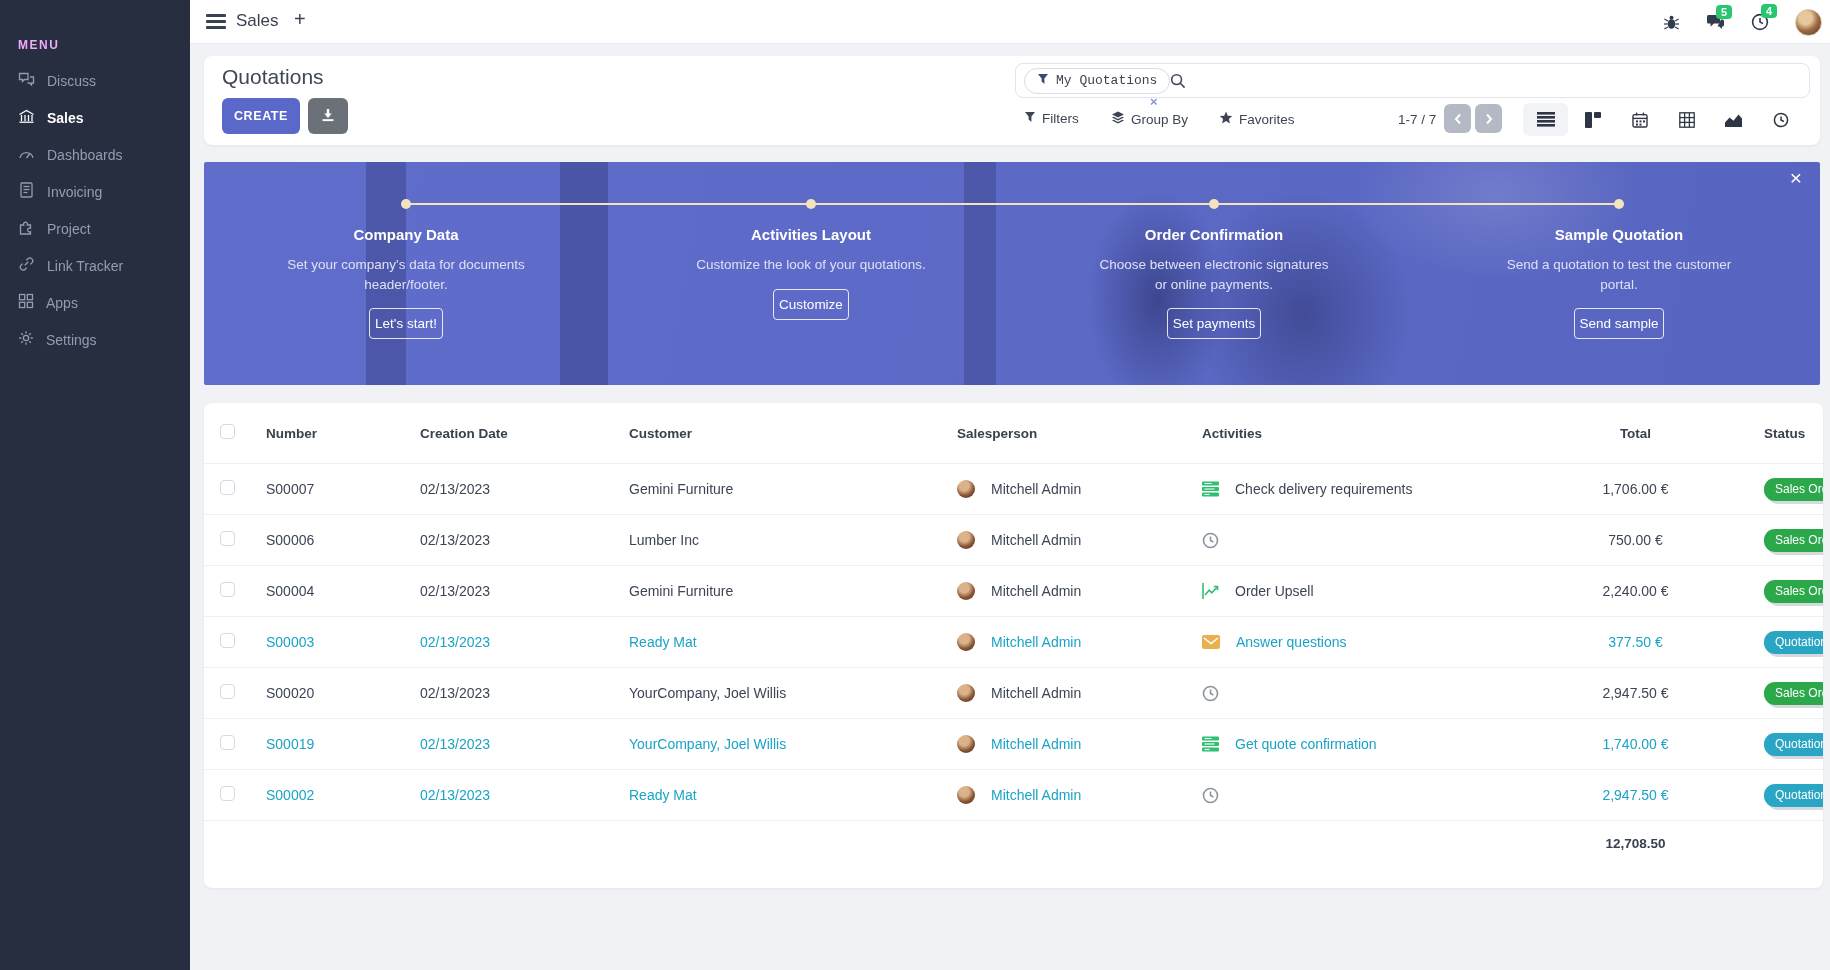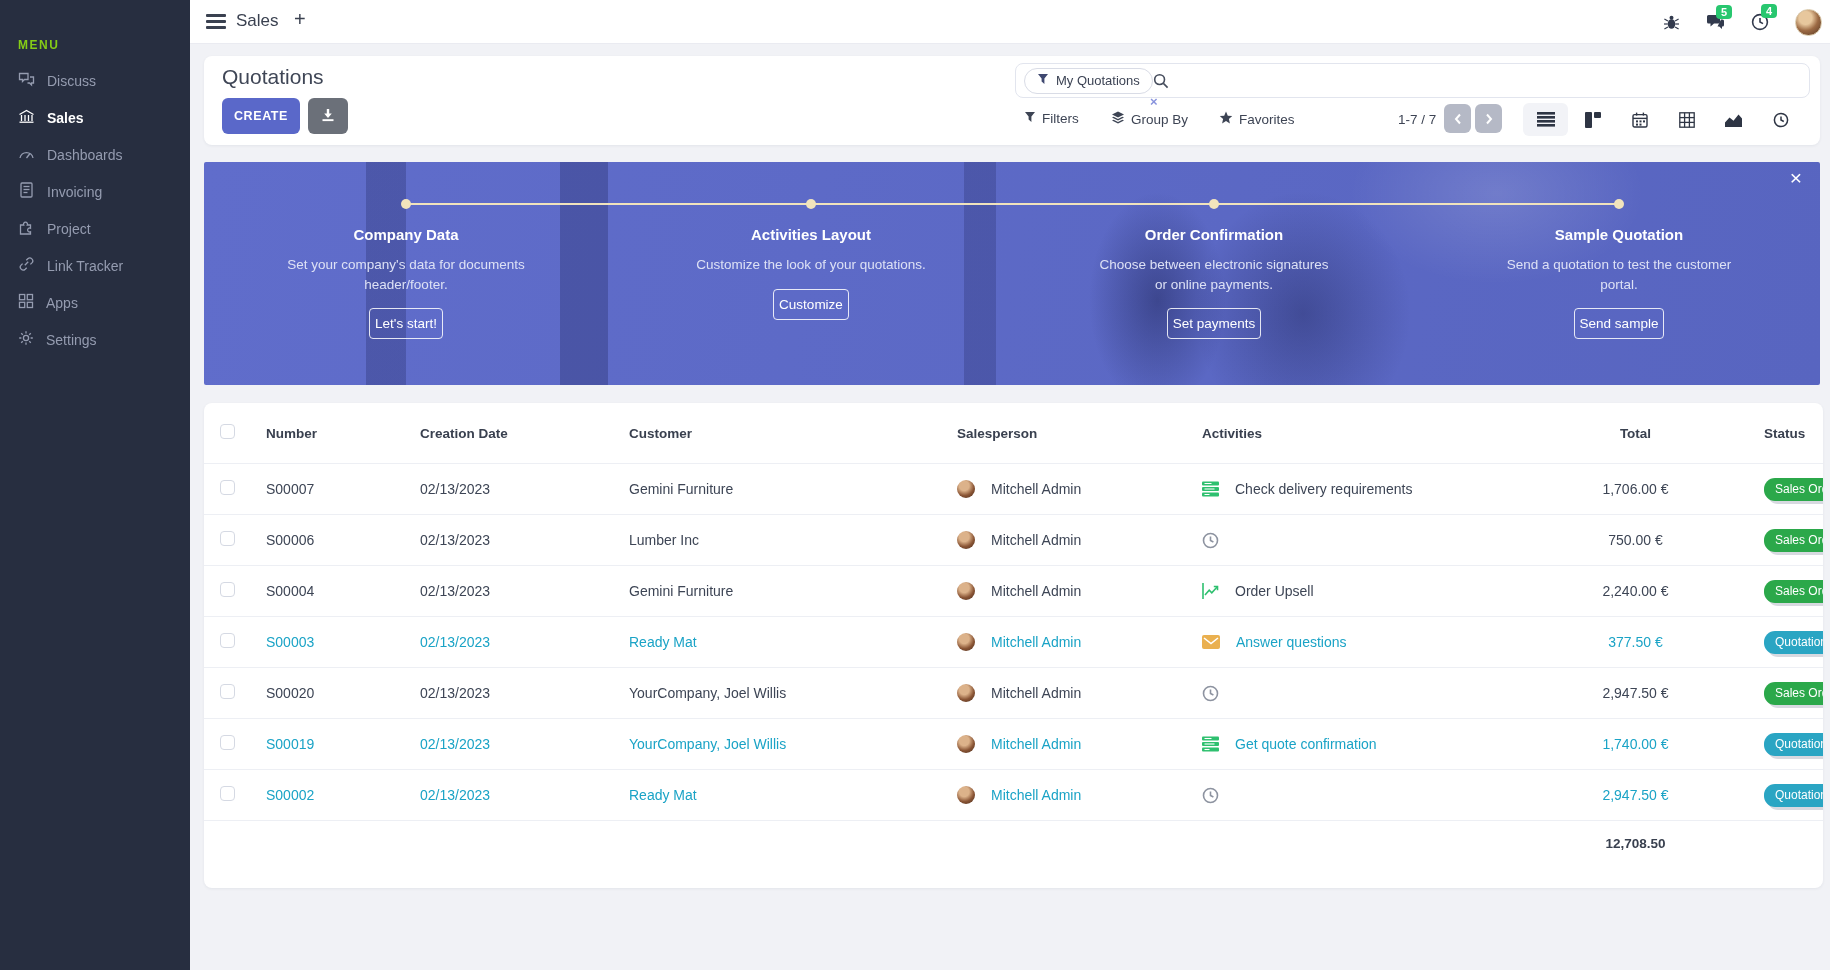--- a/index.html
+++ b/index.html
@@ -4,21 +4,21 @@
 <title>Sales - Quotations</title>
 <style>
   * { margin:0; padding:0; box-sizing:border-box; }
   html,body { width:1830px; height:970px; overflow:hidden; }
   body { font-family:"Liberation Sans", sans-serif; background:#f1f2f6; color:#3d4555; position:relative; }
 
   
   .sidebar { position:absolute; left:0; top:0; width:190px; height:970px; background:#272e40; z-index:5; }
   .logo { display:flex; align-items:center; gap:10px; padding:20px 14px 10px 16px; }
   .logo-text { color:#fff; font-size:34px; font-weight:bold; letter-spacing:1px; }
-  .menu-label { color:#84cc16; font-size:12px; font-weight:bold; letter-spacing:1.5px; padding:38px 0 10px 18px; }
+  .menu-label { color:#f0abfc; font-size:12px; font-weight:bold; letter-spacing:1.5px; padding:38px 0 10px 18px; }
   .nav-item { display:flex; align-items:center; gap:12px; height:37px; padding-left:18px; color:#959cb0; font-size:14px; cursor:pointer; }
   .nav-item.active { color:#fff; font-weight:bold; }
   .nav-item svg { flex:0 0 auto; }
 
   
   .topbar { position:absolute; left:190px; top:0; width:1640px; height:44px; background:#fff; border-bottom:1px solid #eaebf1; z-index:4; }
   .burger { position:absolute; left:16px; top:14px; width:20px; cursor:pointer; }
   .burger div { height:2.5px; background:#3a4150; margin-bottom:3.5px; border-radius:1px; }
   .app-title { position:absolute; left:46px; top:11px; font-size:17px; color:#3a4150; font-weight:500; }
   .add-tab { position:absolute; left:104px; top:8px; font-size:20px; color:#3a4150; cursor:pointer; }
@@ -30,21 +30,21 @@
   
   .content { position:absolute; left:190px; top:44px; width:1640px; height:926px; }
   .card { background:#fff; border-radius:8px; box-shadow:0 1px 3px rgba(40,50,80,.07); }
 
   
   .cp { position:absolute; left:14px; top:12px; width:1616px; height:89px; }
   .cp-title { position:absolute; left:18px; top:9px; font-size:21px; color:#3f4656; }
   .btn-create { position:absolute; left:18px; top:42px; width:78px; height:36px; background:#5a68c9; color:#fff; border:none; border-radius:6px; font-size:12.5px; font-weight:bold; letter-spacing:.6px; cursor:pointer; font-family:inherit; }
   .btn-export { position:absolute; left:104px; top:42px; width:40px; height:36px; background:#6b7079; border:none; border-radius:6px; cursor:pointer; display:flex; align-items:center; justify-content:center; }
   .search-box { position:absolute; left:811px; top:7px; width:795px; height:35px; border:1px solid #e2e5ee; border-radius:8px; display:flex; align-items:center; padding-left:8px; background:#fff; }
-  .facet { display:flex; align-items:center; gap:7px; border:1px solid #d9dce6; border-radius:14px; height:26px; padding:0 12px; color:#3c4354; font-size:13px; white-space:nowrap; cursor:pointer; }
+  .facet { display:flex; align-items:center; gap:7px; border:1px solid #d9dce6; border-radius:14px; height:26px; padding:0 12px; color:#3c4354; font-size:13px; white-space:nowrap; cursor:pointer;font-family:Liberation Mono, monospace; }
   .search-input { border:none; outline:none; flex:1; font-size:13.5px; color:#3c4354; padding:0 8px; font-family:inherit; min-width:40px; }
   .search-input::placeholder { color:#c7ccd9; }
   .mag { margin-right:12px; cursor:pointer; display:flex; }
   .facet-x { position:absolute; left:946px; top:39px; color:#8893dd; font-size:13px; font-weight:bold; cursor:pointer; line-height:1; }
   .cp-row2 { position:absolute; left:0; top:47px; width:100%; height:34px; }
   .cp-link { position:absolute; display:flex; align-items:center; gap:6px; top:8px; font-size:13.5px; color:#3d4454; cursor:pointer; }
   .pager-txt { position:absolute; left:1194px; top:9px; font-size:13.5px; color:#3d4454; }
   .pg-btn { position:absolute; top:1px; width:27px; height:29px; background:#b5b9c6; border:none; border-radius:6px; cursor:pointer; display:flex; align-items:center; justify-content:center; }
   .sw { position:absolute; top:0; width:45px; height:33px; display:flex; align-items:center; justify-content:center; cursor:pointer; border-radius:6px; }
   .sw.active { background:#f2f3f7; }

